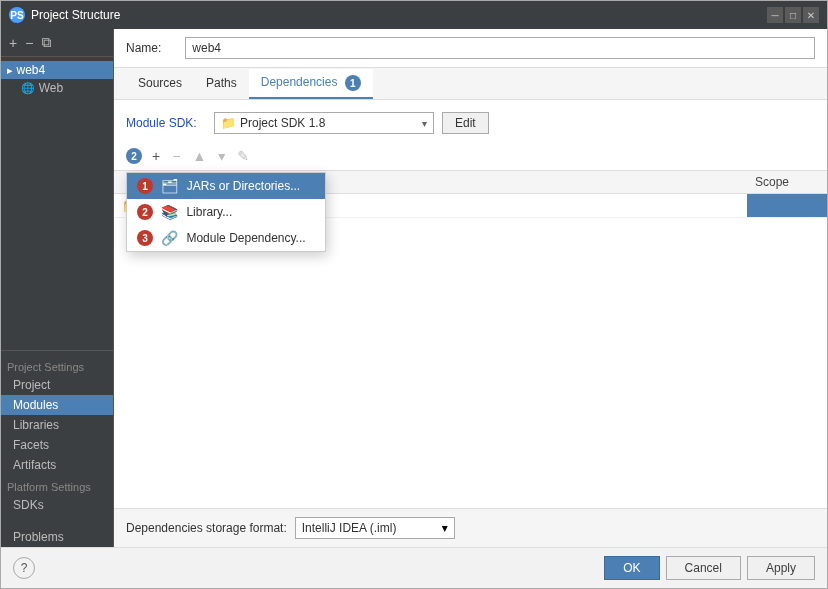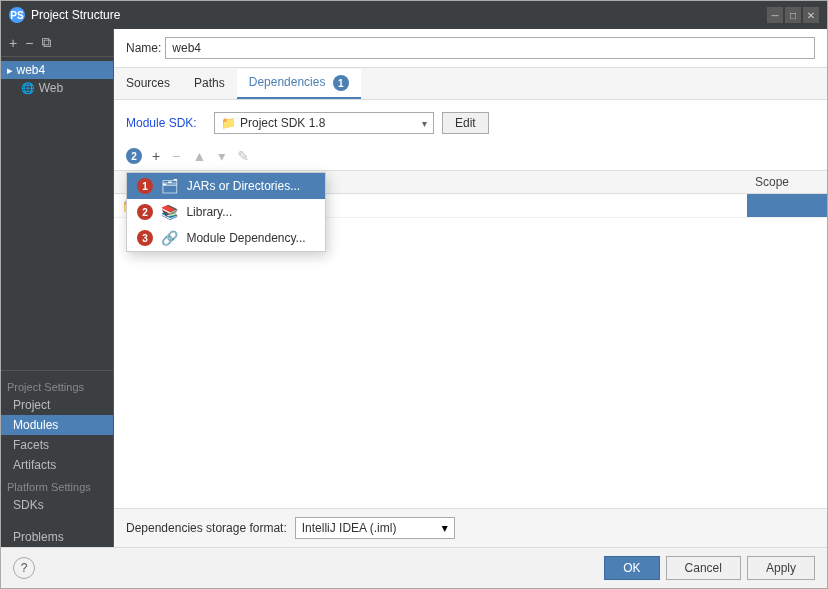--- a/index.html
+++ b/index.html
@@ -110,37 +110,37 @@
       display: flex;
       flex-direction: column;
       background: #fff;
       overflow: hidden;
     }
 
     .name-row {
       display: flex;
       align-items: center;
       padding: 8px 12px;
-      gap: 4px;
+      gap: 24px;
       border-bottom: 1px solid #ddd;
     }
     .name-label { font-size: 12px; color: #333; }
     .name-input {
       flex: 1;
       border: 1px solid #aaa;
       padding: 3px 6px;
       font-size: 12px;
       color: #333;
       background: #fff;
     }
 
     .tabs-row {
       display: flex;
       align-items: center;
-      padding: 0 0;
+      padding: 0 12px;
       border-bottom: 1px solid #ddd;
       background: #f5f5f5;
       height: 32px;
     }
     .tab {
       padding: 6px 12px;
       cursor: pointer;
       color: #333;
       font-size: 12px;
       border-bottom: 2px solid transparent;
@@ -378,20 +378,21 @@
         </div>
         <div class="tree-item" style="padding-left: 20px;">
           <span class="tree-icon">🌐</span>
           <span class="tree-label">Web</span>
         </div>
       </div>
       <div style="border-top: 1px solid #555; padding-top: 4px;">
         <div class="sidebar-section">Project Settings</div>
         <div class="sidebar-nav-item">Project</div>
         <div class="sidebar-nav-item selected">Modules</div>
+        <div class="sidebar-nav-item">Libraries</div>
         <div class="sidebar-nav-item">Facets</div>
         <div class="sidebar-nav-item">Artifacts</div>
         <div class="sidebar-section">Platform Settings</div>
         <div class="sidebar-nav-item">SDKs</div>
         <div style="margin-top: 12px;">
           <div class="sidebar-nav-item">Problems</div>
         </div>
       </div>
     </div>
 

